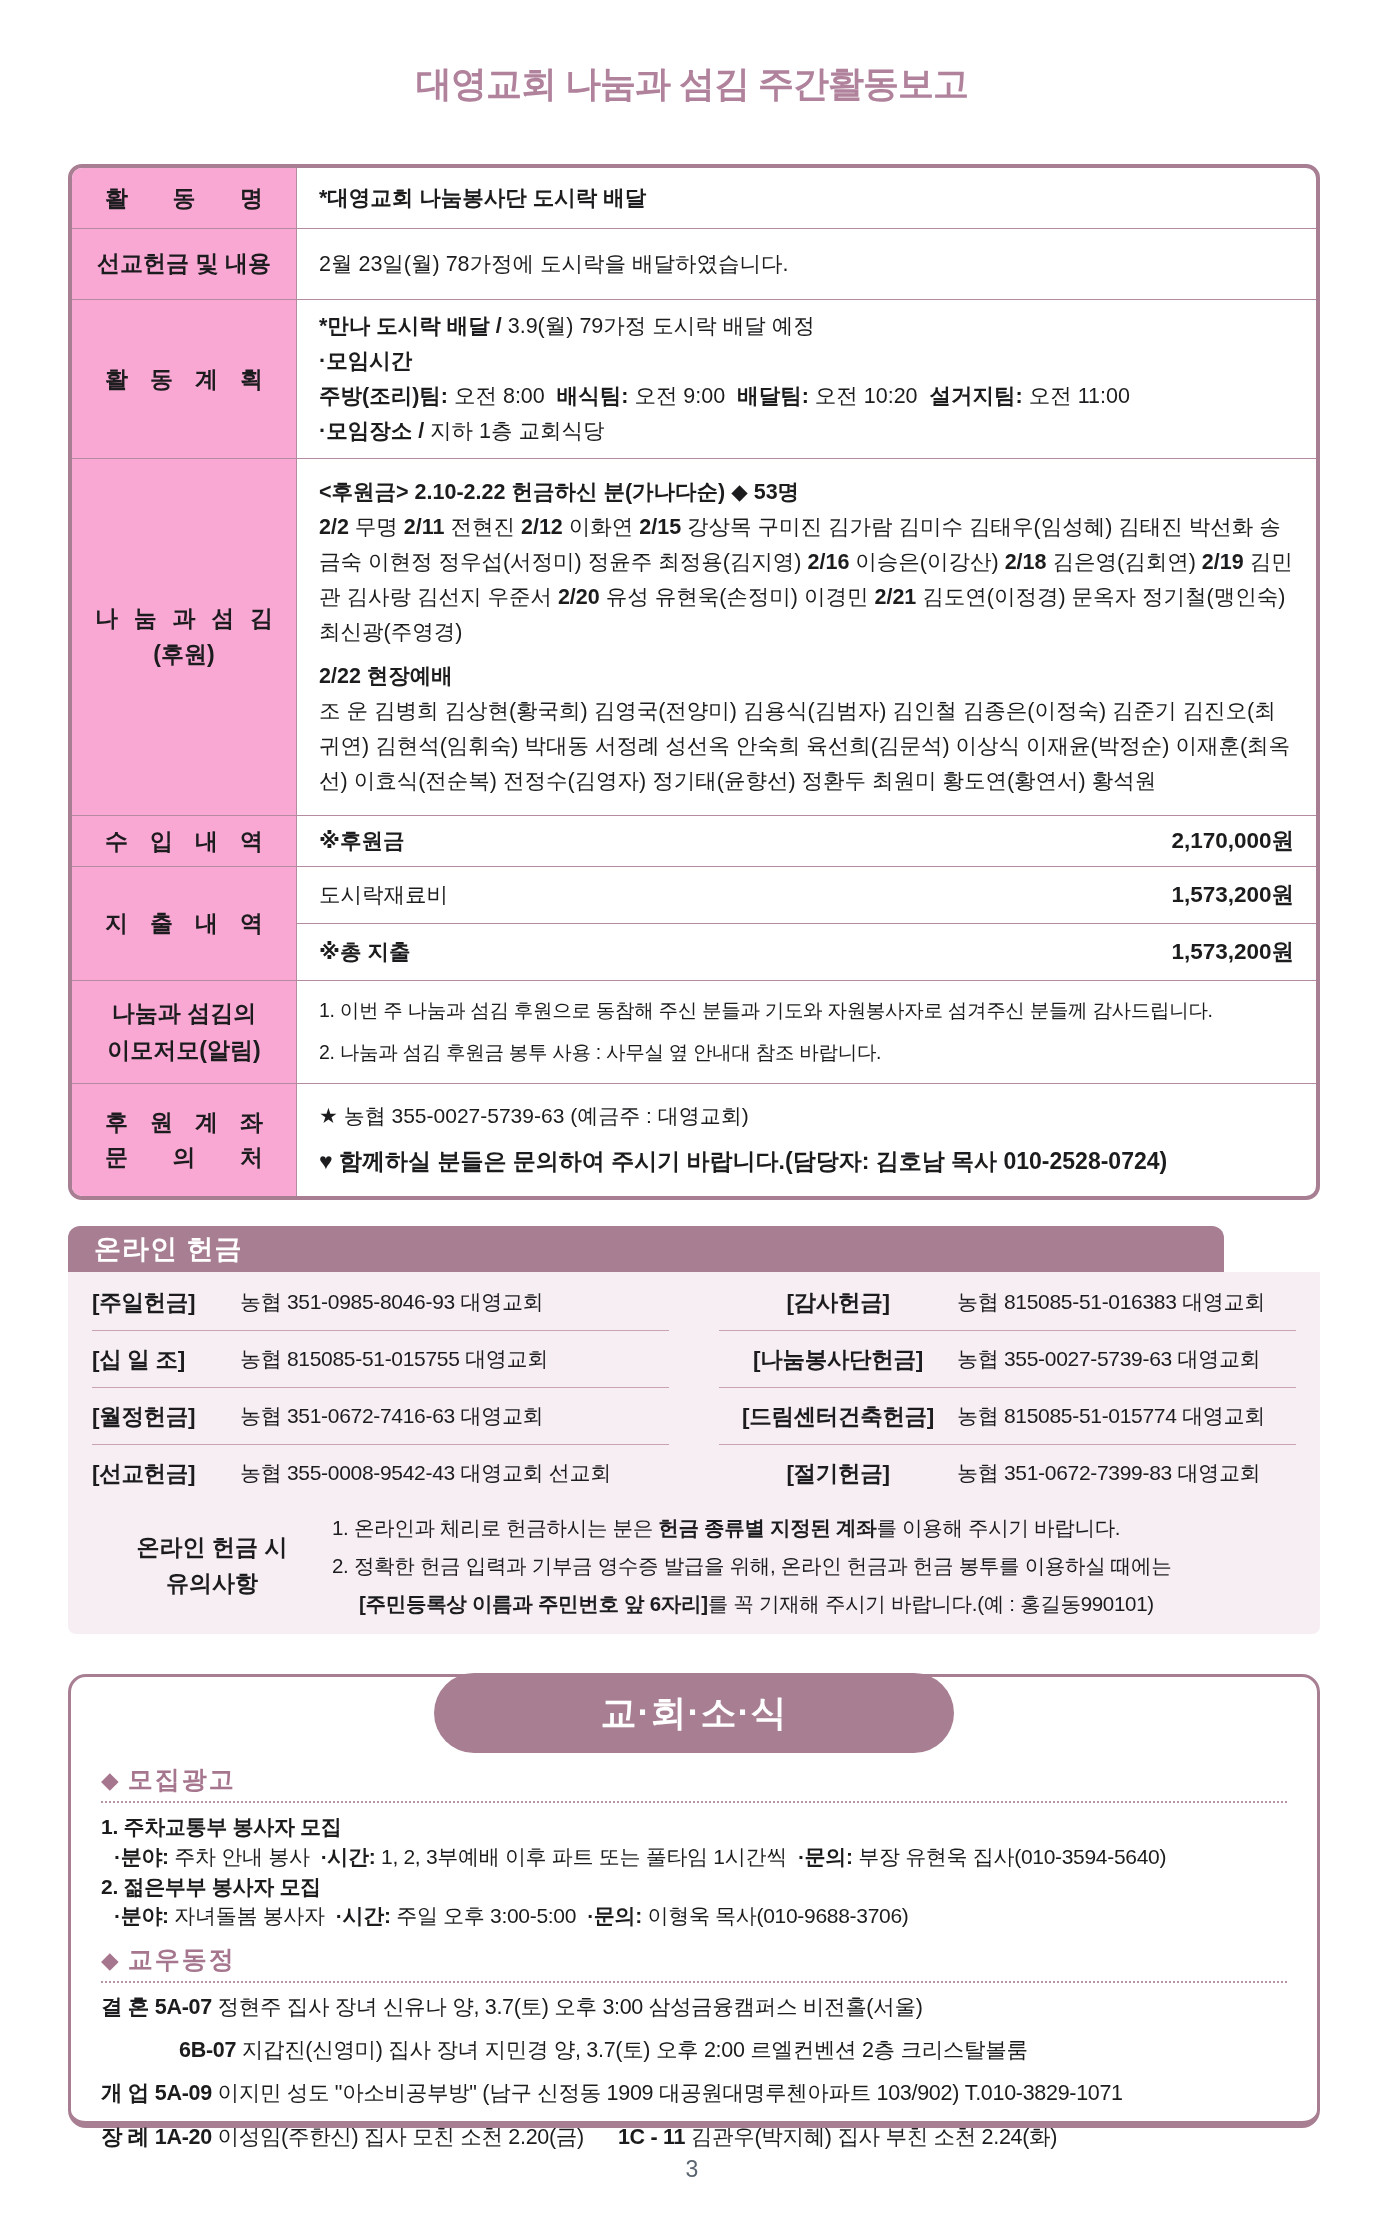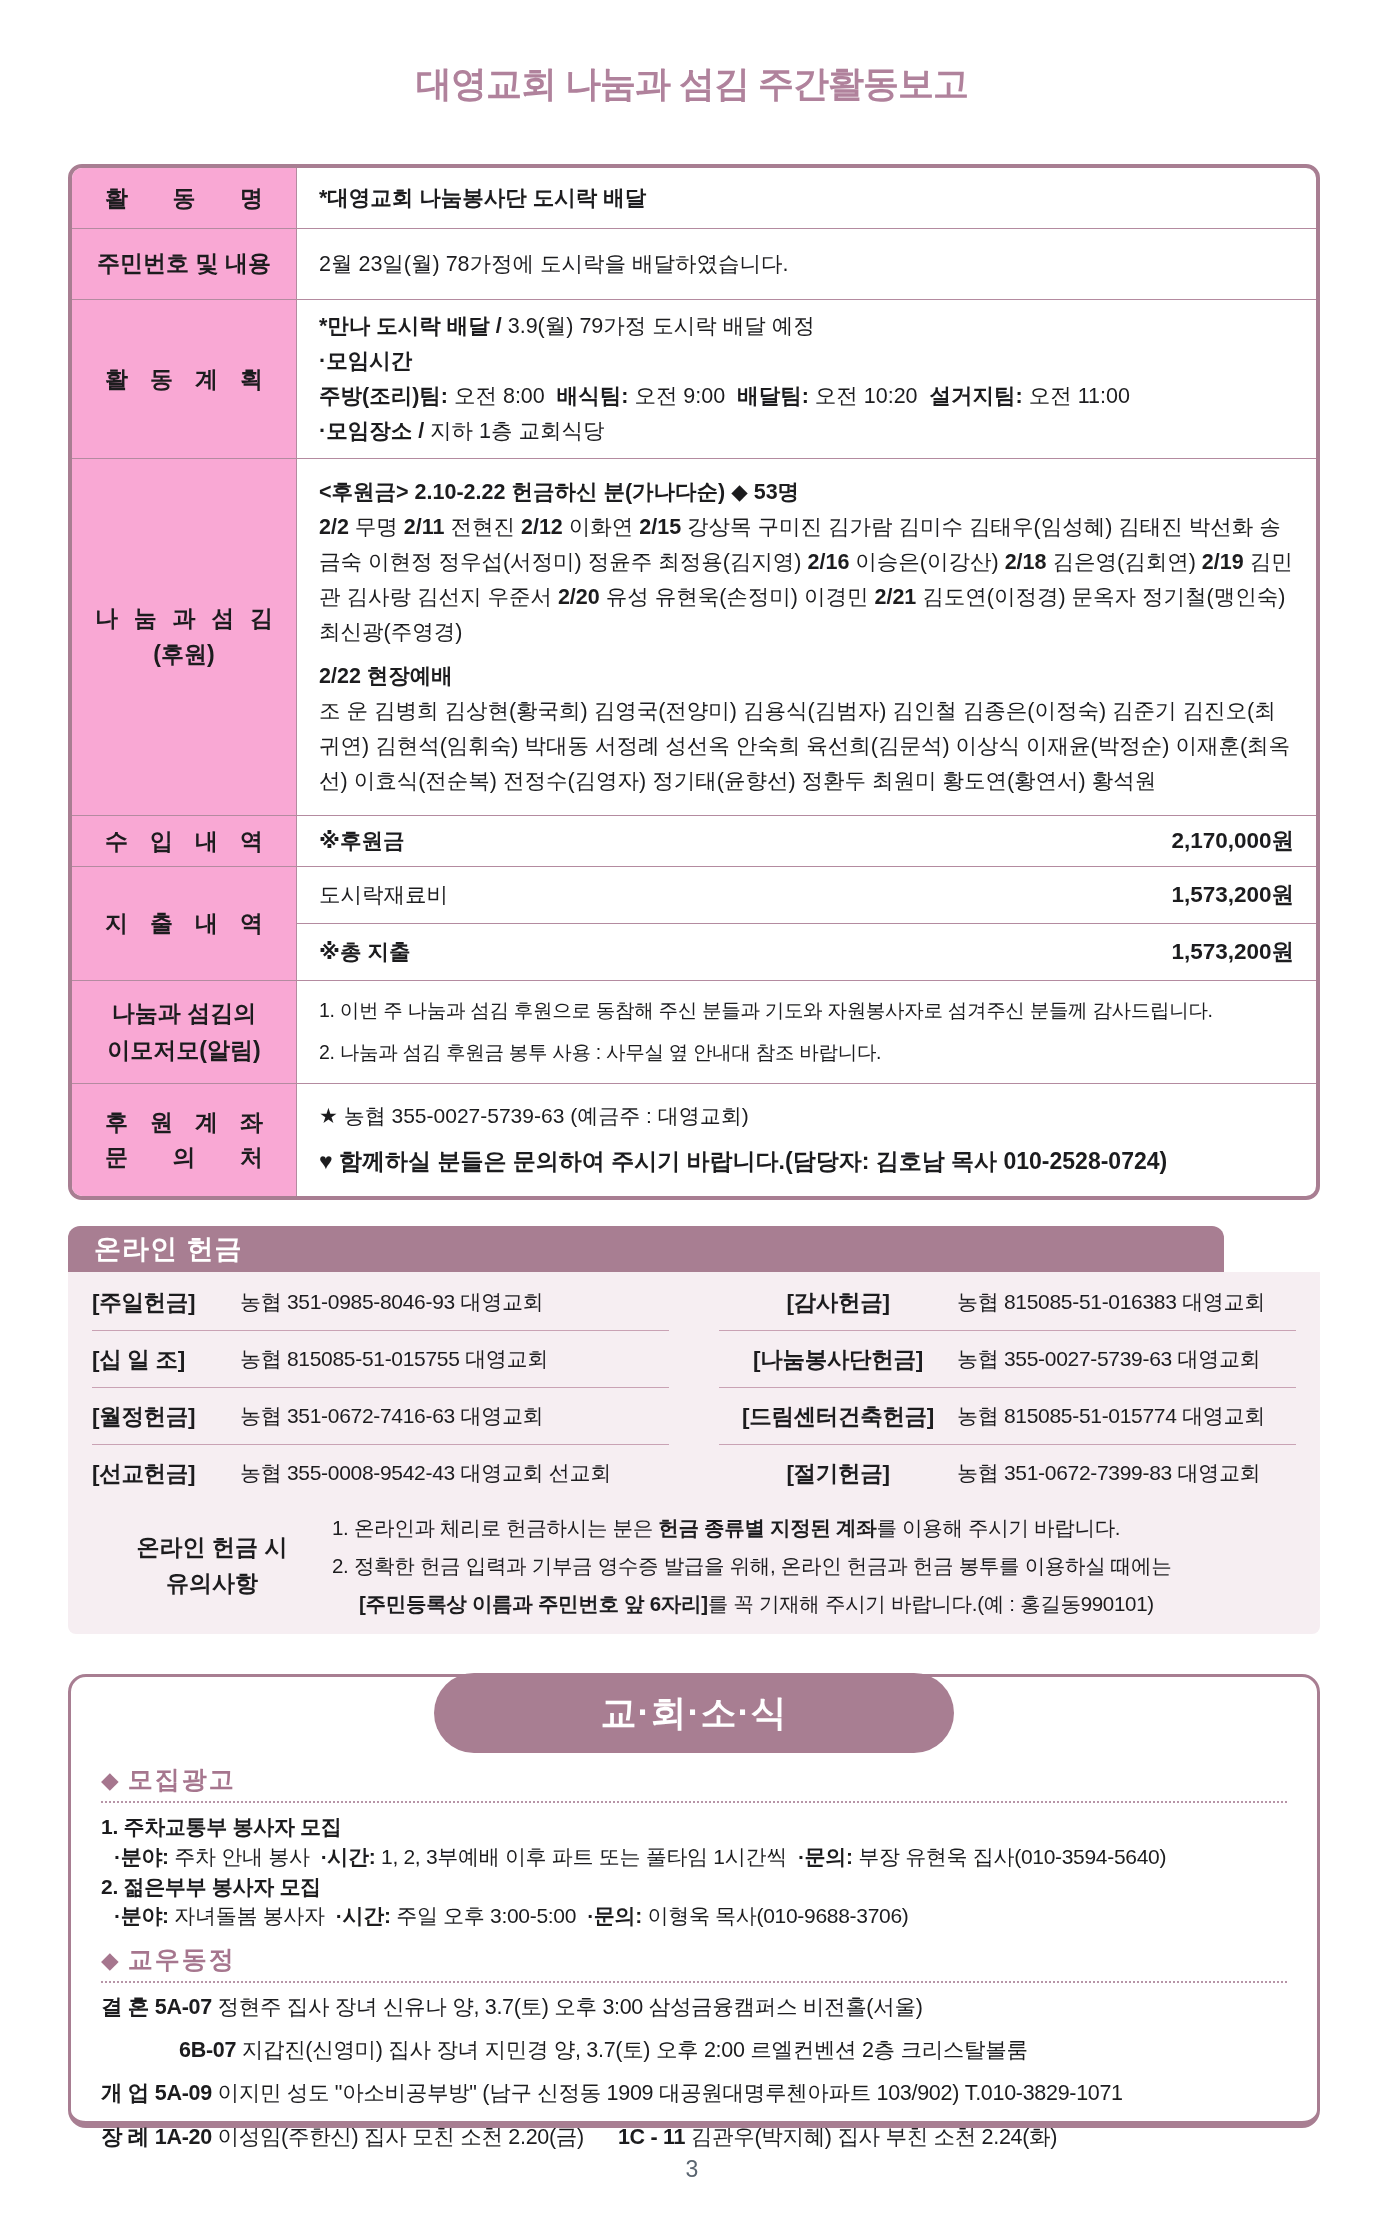--- a/index.html
+++ b/index.html
@@ -90,21 +90,21 @@
     <div class="tlabel">
       <div class="jlabel">활 동 명</div>
     </div>
     <div class="tval">
       <div class="b rich">*대영교회 나눔봉사단 도시락 배달</div>
     </div>
   </div>
 
   <div class="trow h70">
     <div class="tlabel">
-      <div class="clabel">주민번호 및 내용</div>
+      <div class="clabel">선교헌금 및 내용</div>
     </div>
     <div class="tval">
       <div class="rich">2월 23일(월) 78가정에 도시락을 배달하였습니다.</div>
     </div>
   </div>
 
   <div class="trow h158">
     <div class="tlabel">
       <div class="jlabel">활 동 계 획</div>
     </div>

